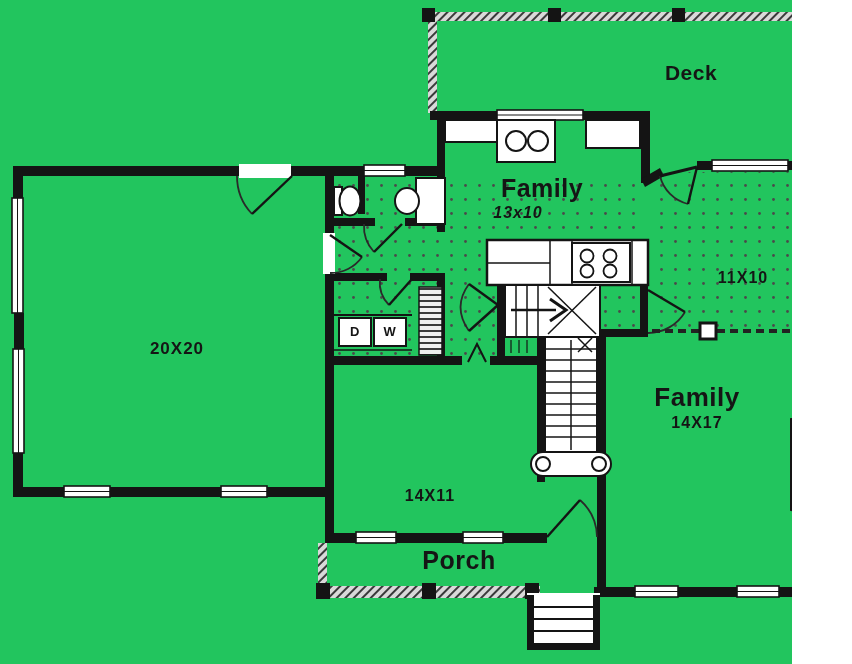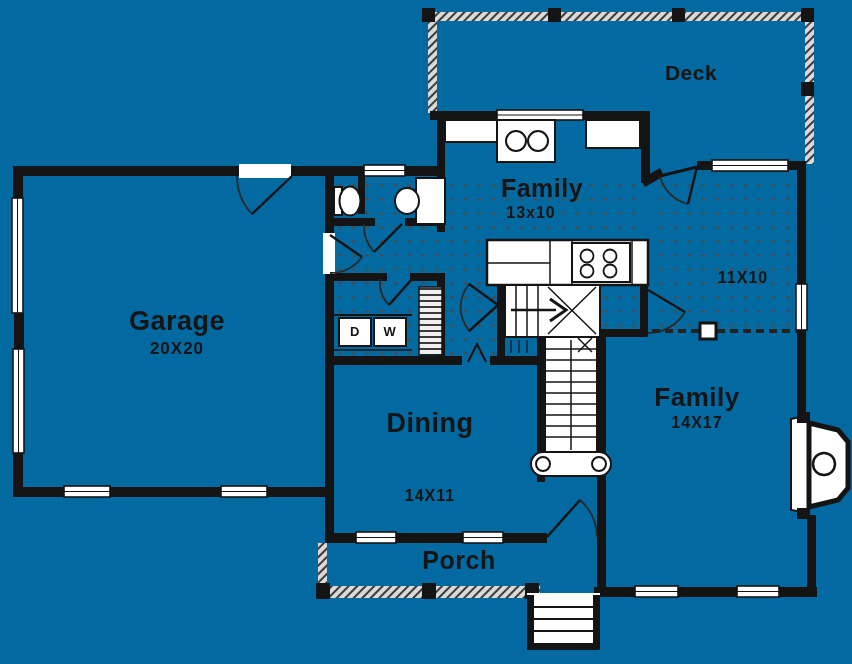--- a/index.html
+++ b/index.html
@@ -1,17 +1,17 @@
 <!DOCTYPE html>
 <html><head>
 <meta charset="utf-8">
 <style>
   html,body{margin:0;padding:0;background:#fff;}
   .plan{
-    position:relative;width:852px;height:664px;background:#0369a1;
+    position:relative;width:792px;height:664px;background:#22c55e;
     font-family:"Liberation Sans",sans-serif;overflow:hidden;
   }
   .plan svg{position:absolute;left:0;top:0;}
   .lbl{
     position:absolute;transform:translateX(-50%);
     font-weight:bold;color:#151515;white-space:nowrap;line-height:1;
     letter-spacing:.5px;z-index:5;
   }
   .room-name{font-size:25px;}
   .room-size{font-size:16px;letter-spacing:1px;}
@@ -269,28 +269,26 @@
     <line x1="534" y1="607" x2="593" y2="607" stroke="#141414" stroke-width="2"></line>
     <line x1="534" y1="619" x2="593" y2="619" stroke="#141414" stroke-width="2"></line>
     <line x1="534" y1="631" x2="593" y2="631" stroke="#141414" stroke-width="2"></line>
     <rect x="527" y="643" width="73" height="7" fill="#141414"></rect>
   </g>
 </svg>
 
   <div class="lbl room-name" style="left:691px;top:62px;font-size:21px;">Deck</div>
 
   <div class="lbl room-name" style="left:542px;top:176px;">Family</div>
-  <div class="lbl room-size" style="left:531px;top:205px;">13x10</div>
+  <div class="lbl room-size" style="left:518px;top:205px;font-style:italic;">13x10</div>
 
   <div class="lbl room-size" style="left:719px;top:270px;margin-left:24px;">11X10</div>
 
-  <div class="lbl room-name" style="left:177px;top:308px;font-size:27px;">Garage</div>
   <div class="lbl room-size" style="left:177px;top:340px;font-size:17px;">20X20</div>
 
-  <div class="lbl room-name" style="left:430px;top:410px;font-size:27px;">Dining</div>
   <div class="lbl room-size" style="left:430px;top:441px;margin-top:47px;">14X11</div>
 
   <div class="lbl room-name" style="left:697px;top:384px;font-size:26px;">Family</div>
   <div class="lbl room-size" style="left:697px;top:415px;">14X17</div>
 
   <div class="lbl room-name" style="left:459px;top:548px;">Porch</div>
 
   <div class="lbl" style="left:355px;top:325px;font-size:13px;">D</div>
   <div class="lbl" style="left:390px;top:325px;font-size:13px;">W</div>
 

